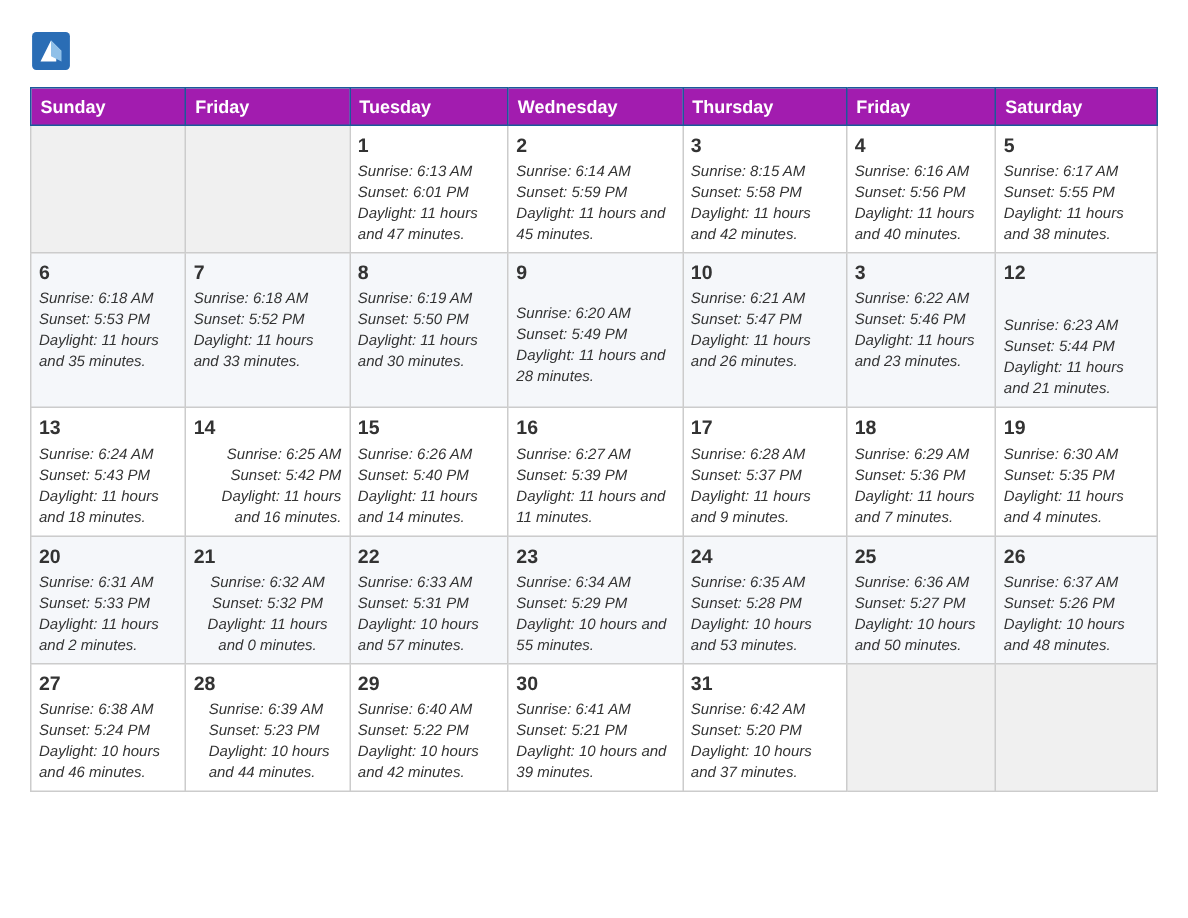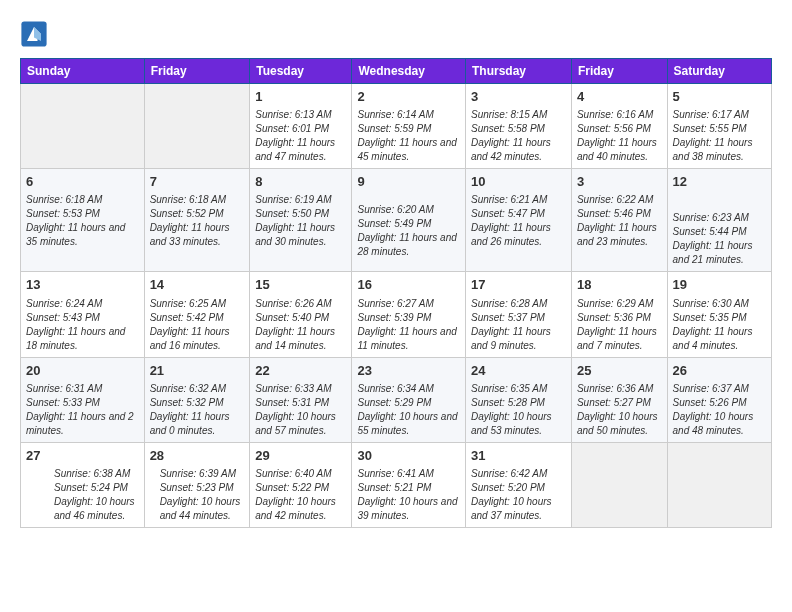--- a/index.html
+++ b/index.html
@@ -45,21 +45,21 @@
     .subtitle {
       font-size: 14px;
       color: #555;
     }
     table {
       width: 100%;
       border-collapse: collapse;
       font-size: 11px;
     }
     thead tr th {
-      background: #6d28d9;
+      background: #a21caf;
       color: #fff;
       text-align: left;
       padding: 5px 6px;
       font-size: 12px;
       font-weight: bold;
       border: 1px solid #1a5a9a;
       margin-left: 25px;
     }
     tbody tr td {
       border: 1px solid #ccc;
@@ -205,21 +205,21 @@
       </tr>
       <tr>
         <td>
           <span class="day-num">13</span>
           <div class="day-info" style="white-space: pre-line;">Sunrise: 6:24 AM
 Sunset: 5:43 PM
 Daylight: 11 hours and 18 minutes.</div>
         </td>
         <td>
           <span class="day-num">14</span>
-          <div class="day-info" style="white-space: pre-line;">Sunrise: 6:25 AM
+          <div class="day-info" style="white-space: pre-line; text-align: right;">Sunrise: 6:25 AM
 Sunset: 5:42 PM
 Daylight: 11 hours and 16 minutes.</div>
         </td>
         <td>
           <span class="day-num">15</span>
           <div class="day-info" style="white-space: pre-line;">Sunrise: 6:26 AM
 Sunset: 5:40 PM
 Daylight: 11 hours and 14 minutes.</div>
         </td>
         <td>
@@ -249,21 +249,21 @@
       </tr>
       <tr>
         <td>
           <span class="day-num">20</span>
           <div class="day-info" style="white-space: pre-line;">Sunrise: 6:31 AM
 Sunset: 5:33 PM
 Daylight: 11 hours and 2 minutes.</div>
         </td>
         <td>
           <span class="day-num">21</span>
-          <div class="day-info" style="white-space: pre-line;">Sunrise: 6:32 AM
+          <div class="day-info" style="white-space: pre-line; text-align: center;">Sunrise: 6:32 AM
 Sunset: 5:32 PM
 Daylight: 11 hours and 0 minutes.</div>
         </td>
         <td>
           <span class="day-num">22</span>
           <div class="day-info" style="white-space: pre-line;">Sunrise: 6:33 AM
 Sunset: 5:31 PM
 Daylight: 10 hours and 57 minutes.</div>
         </td>
         <td>
@@ -287,21 +287,21 @@
         <td>
           <span class="day-num">26</span>
           <div class="day-info" style="white-space: pre-line;">Sunrise: 6:37 AM
 Sunset: 5:26 PM
 Daylight: 10 hours and 48 minutes.</div>
         </td>
       </tr>
       <tr>
         <td>
           <span class="day-num">27</span>
-          <div class="day-info" style="white-space: pre-line; margin-left: 28px;">Sunrise: 6:38 AM
+          <div class="day-info" style="white-space: pre-line;">Sunrise: 6:38 AM
 Sunset: 5:24 PM
 Daylight: 10 hours and 46 minutes.</div>
         </td>
         <td>
           <span class="day-num">28</span>
           <div class="day-info" style="white-space: pre-line; margin-left: 10px;">Sunrise: 6:39 AM
 Sunset: 5:23 PM
 Daylight: 10 hours and 44 minutes.</div>
         </td>
         <td>

